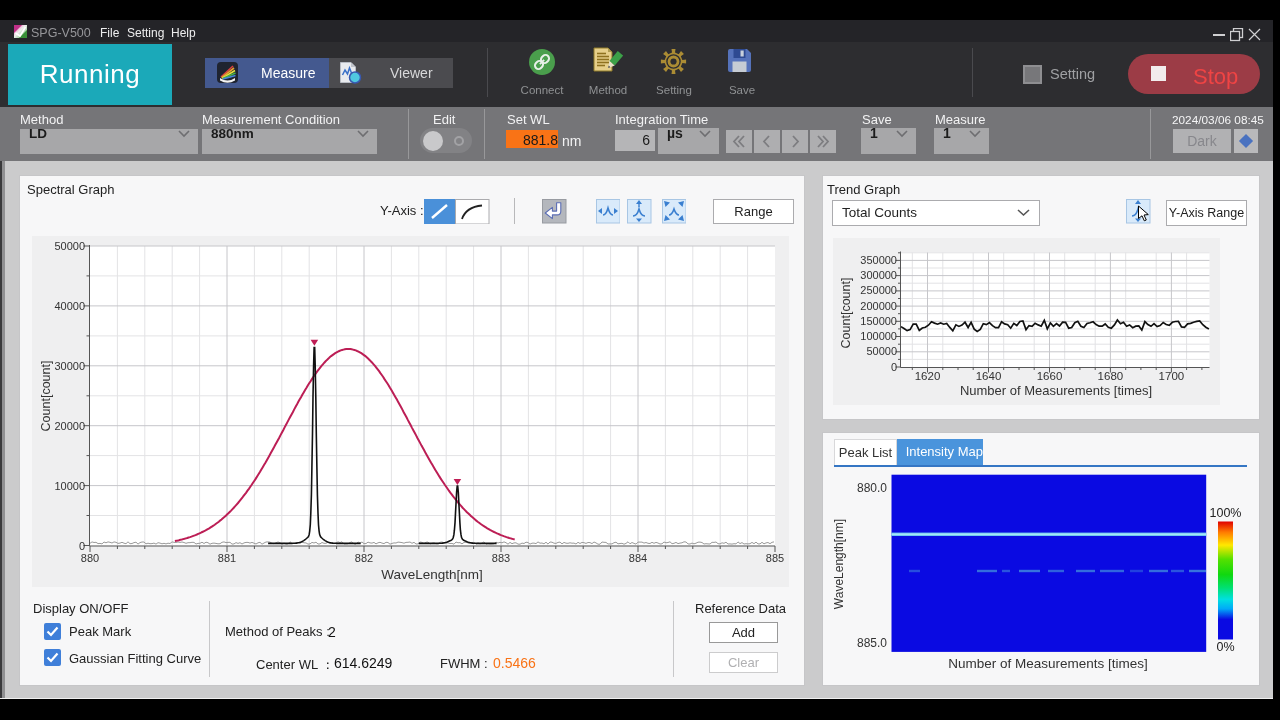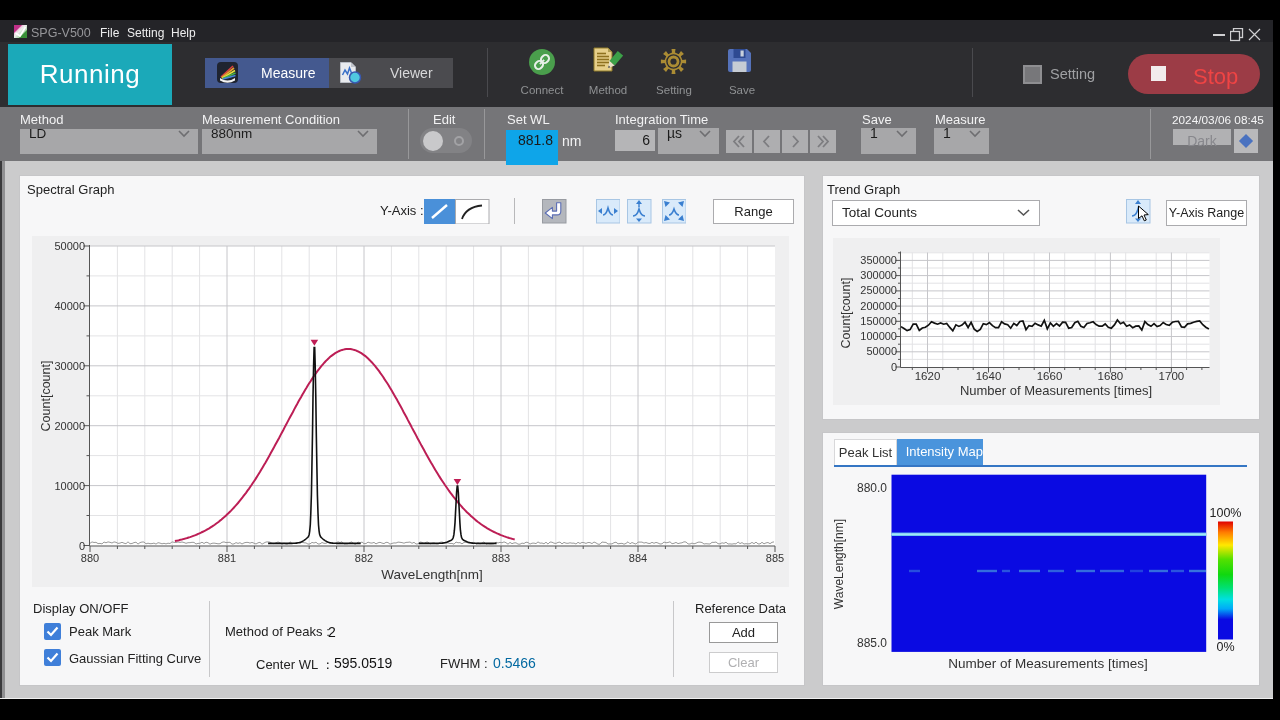--- a/index.html
+++ b/index.html
@@ -1,18 +1,18 @@
 <!DOCTYPE html>
 <html><head><meta charset="utf-8"><style>
   html,body{margin:0;padding:0;width:1280px;height:720px;overflow:hidden;background:#000;
     font-family:"Liberation Sans",sans-serif;}
   .abs{position:absolute;}
   .lbl{position:absolute;color:#f2f2f3;font-size:13px;}
   .dd{position:absolute;background:#a7a7a9;color:#1c1c1c;font-size:13.5px;display:flex;
-      align-items:center;justify-content:space-between;padding:0 8px 16px 9px;box-sizing:border-box;}
+      align-items:center;justify-content:space-between;padding:0 8px 16px 9px;box-sizing:border-box;font-weight:bold;}
   .wbtn{position:absolute;background:#fff;border:1px solid #ababae;color:#222;font-size:13px;
       display:flex;align-items:center;justify-content:center;box-sizing:border-box;}
 </style></head>
 <body>
 
 <div class="abs" style="left:0px;top:20px;width:1273px;height:22px;background:#242428"></div>
 <div class="abs" style="left:0px;top:42px;width:1273px;height:65px;background:#2d2d30"></div>
 <div class="abs" style="left:0px;top:107px;width:1273px;height:54px;background:#757578"></div>
 <div class="abs" style="left:0px;top:161px;width:1273px;height:537px;background:#cbcbcc"></div>
 <div class="abs" style="left:0px;top:161px;width:2px;height:537px;background:#3a3a3c"></div>
@@ -122,21 +122,21 @@
         <path d="M1 1 L6.0 6 L11 1" fill="none" stroke="#6e6e71" stroke-width="1.6"></path>
       </svg></span></div>
 <div class="abs" style="left:408px;top:109px;width:1px;height:50px;background:#98989a"></div>
 <div class="lbl" style="left:433px;top:112px">Edit</div>
 <div class="abs" style="left:420px;top:128px;width:52px;height:25px;background:#828285;border-radius:12.5px">
 <div class="abs" style="left:2.5px;top:2.5px;width:20px;height:20px;background:#c9c9cb;border-radius:50%"></div>
 <div class="abs" style="left:34px;top:7.5px;width:10px;height:10px;border:2px solid #a2a2a5;border-radius:50%;box-sizing:border-box"></div>
 </div>
 <div class="abs" style="left:484px;top:109px;width:1px;height:50px;background:#98989a"></div>
 <div class="lbl" style="left:507px;top:112px">Set WL</div>
-<div class="abs" style="left:506px;top:130px;width:52px;height:35px;background:#0ea5e9;color:#1a1a1a;font-size:14px;text-align:right;padding-right:5px;line-height:21px;box-sizing:border-box">881.8</div>
+<div class="abs" style="left:506px;top:130px;width:52px;height:18px;background:#f97316;color:#1a1a1a;font-size:14px;text-align:right;line-height:21px;box-sizing:border-box">881.8</div>
 <div class="lbl" style="left:562px;top:133px;font-size:14px">nm</div>
 <div class="lbl" style="left:615px;top:112px">Integration Time</div>
 <div class="abs" style="left:615px;top:130px;width:40px;height:21px;background:#b5b5b7;color:#1a1a1a;font-size:14px;text-align:right;padding-right:5px;line-height:21px;box-sizing:border-box">6</div>
 <div class="dd" style="left:658px;top:128px;width:61px;height:26px;font-size:14px">µs<span><svg width="12" height="8" viewBox="0 0 12 8">
         <path d="M1 1 L6.0 6 L11 1" fill="none" stroke="#6e6e71" stroke-width="1.6"></path>
       </svg></span></div>
 <svg class="abs" style="left:726px;top:130px" width="26" height="23">
     <rect width="26" height="23" fill="#aeaeb0"></rect>
     <path d="M13 6 L8 11.5 L13 17 M18 6 L13 11.5 L18 17" stroke="#7d7d80" stroke-width="1.8" fill="none"></path>
   </svg>
@@ -155,21 +155,21 @@
 <div class="lbl" style="left:862px;top:112px">Save</div>
 <div class="dd" style="left:861px;top:128px;width:55px;height:26px;font-size:14px">1<span><svg width="12" height="8" viewBox="0 0 12 8">
         <path d="M1 1 L6.0 6 L11 1" fill="none" stroke="#6e6e71" stroke-width="1.6"></path>
       </svg></span></div>
 <div class="lbl" style="left:935px;top:112px">Measure</div>
 <div class="dd" style="left:934px;top:128px;width:55px;height:26px;font-size:14px">1<span><svg width="12" height="8" viewBox="0 0 12 8">
         <path d="M1 1 L6.0 6 L11 1" fill="none" stroke="#6e6e71" stroke-width="1.6"></path>
       </svg></span></div>
 <div class="abs" style="left:1150px;top:109px;width:1px;height:50px;background:#98989a"></div>
 <div class="abs" style="left:1172px;top:112.5px;width:90px;color:#f5f5f6;font-size:11.8px;white-space:nowrap">2024/03/06 08:45</div>
-<div class="abs" style="left:1173px;top:129px;width:58px;height:16px;background:#b1b1b3;color:#87878c;font-size:14px;text-align:center;line-height:24px">Dark</div>
+<div class="abs" style="left:1173px;top:129px;width:58px;height:24px;background:#b1b1b3;color:#87878c;font-size:14px;text-align:center;line-height:24px">Dark</div>
 <div class="abs" style="left:1234px;top:129px;width:24px;height:24px;background:#b9b9bb">
 <div class="abs" style="left:7px;top:7px;width:10px;height:10px;background:#4a72c0;transform:rotate(45deg)"></div>
   </div>
 <div class="abs" style="left:19px;top:175px;width:786px;height:511px;background:#f7f7f8;border:1px solid #c6c6c8;box-sizing:border-box"></div>
 <div class="abs" style="left:822px;top:175px;width:438px;height:245px;background:#f7f7f8;border:1px solid #c6c6c8;box-sizing:border-box"></div>
 <div class="abs" style="left:822px;top:432px;width:438px;height:254px;background:#f7f7f8;border:1px solid #c6c6c8;box-sizing:border-box"></div>
 <div class="abs" style="left:27px;top:182px;font-size:13px;color:#222">Spectral Graph</div>
 <div class="abs" style="left:380px;top:203px;font-size:13px;color:#222">Y-Axis :</div>
 <svg class="abs" style="left:424px;top:198.5px" width="66" height="25.5">
 <rect x="0" y="0" width="31.5" height="25.5" fill="#4a90d9"></rect>
@@ -212,23 +212,23 @@
 <div class="abs" style="left:69px;top:624px;font-size:13px;color:#222">Peak Mark</div>
 <svg class="abs" style="left:44px;top:649px" width="17" height="17">
 <rect width="17" height="17" rx="2" fill="#3f7fd9"></rect>
 <path d="M3.5 8.5 L7 12 L13.5 4.5" stroke="#fff" stroke-width="2.2" fill="none"></path>
   </svg>
 <div class="abs" style="left:69px;top:650.5px;font-size:13px;color:#222">Gaussian Fitting Curve</div>
 <div class="abs" style="left:209px;top:601px;width:1px;height:76px;background:#c8c8ca"></div>
 <div class="abs" style="left:225px;top:624px;font-size:13px;color:#222">Method of Peaks :</div>
 <div class="abs" style="left:328px;top:623.5px;font-size:14px;color:#111">2</div>
 <div class="abs" style="left:256px;top:656px;font-size:13px;color:#222">Center WL ：</div>
-<div class="abs" style="left:334px;top:655px;font-size:14px;color:#111">595.0519</div>
+<div class="abs" style="left:334px;top:655px;font-size:14px;color:#111">614.6249</div>
 <div class="abs" style="left:440px;top:656px;font-size:13px;color:#222">FWHM :</div>
-<div class="abs" style="left:493px;top:655px;font-size:14px;color:#0369a1">0.5466</div>
+<div class="abs" style="left:493px;top:655px;font-size:14px;color:#f97316">0.5466</div>
 <div class="abs" style="left:673px;top:601px;width:1px;height:76px;background:#c8c8ca"></div>
 <div class="abs" style="left:695px;top:601px;font-size:13px;color:#222">Reference Data</div>
 <div class="wbtn" style="left:709px;top:622px;width:69px;height:21px;border-color:#999">Add</div>
 <div class="wbtn" style="left:709px;top:652px;width:69px;height:21px;border-color:#cccccd;color:#b0b0b2">Clear</div>
 <div class="abs" style="left:827px;top:182px;font-size:13px;color:#222">Trend Graph</div>
 <div class="wbtn" style="left:832px;top:199.5px;width:208px;height:26px;justify-content:space-between;padding:4px 9px;box-sizing:border-box;font-size:13.5px">Total Counts<svg width="13" height="8" viewBox="0 0 13 8">
       <path d="M1 1 L6.5 6 L12 1" fill="none" stroke="#555" stroke-width="1.6"></path>
     </svg></div>
 <svg class="abs" style="left:1126px;top:199px" width="24.5" height="24.5">
 <rect x="0.5" y="0.5" width="23.5" height="23.5" fill="#d9eafa" stroke="#a8c6e4"></rect>

